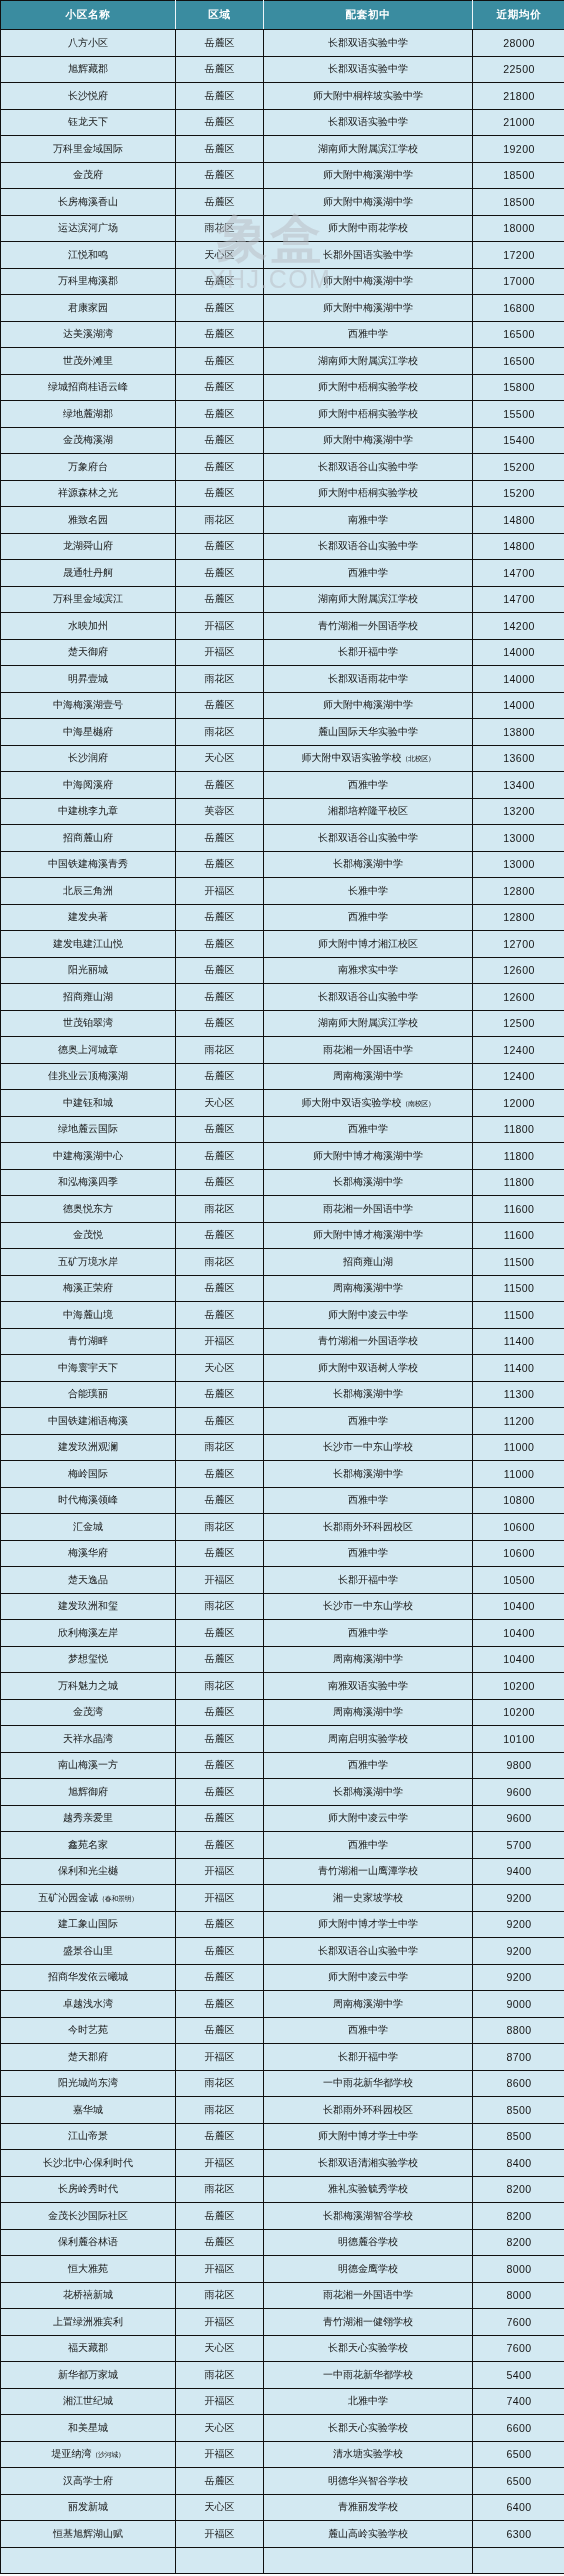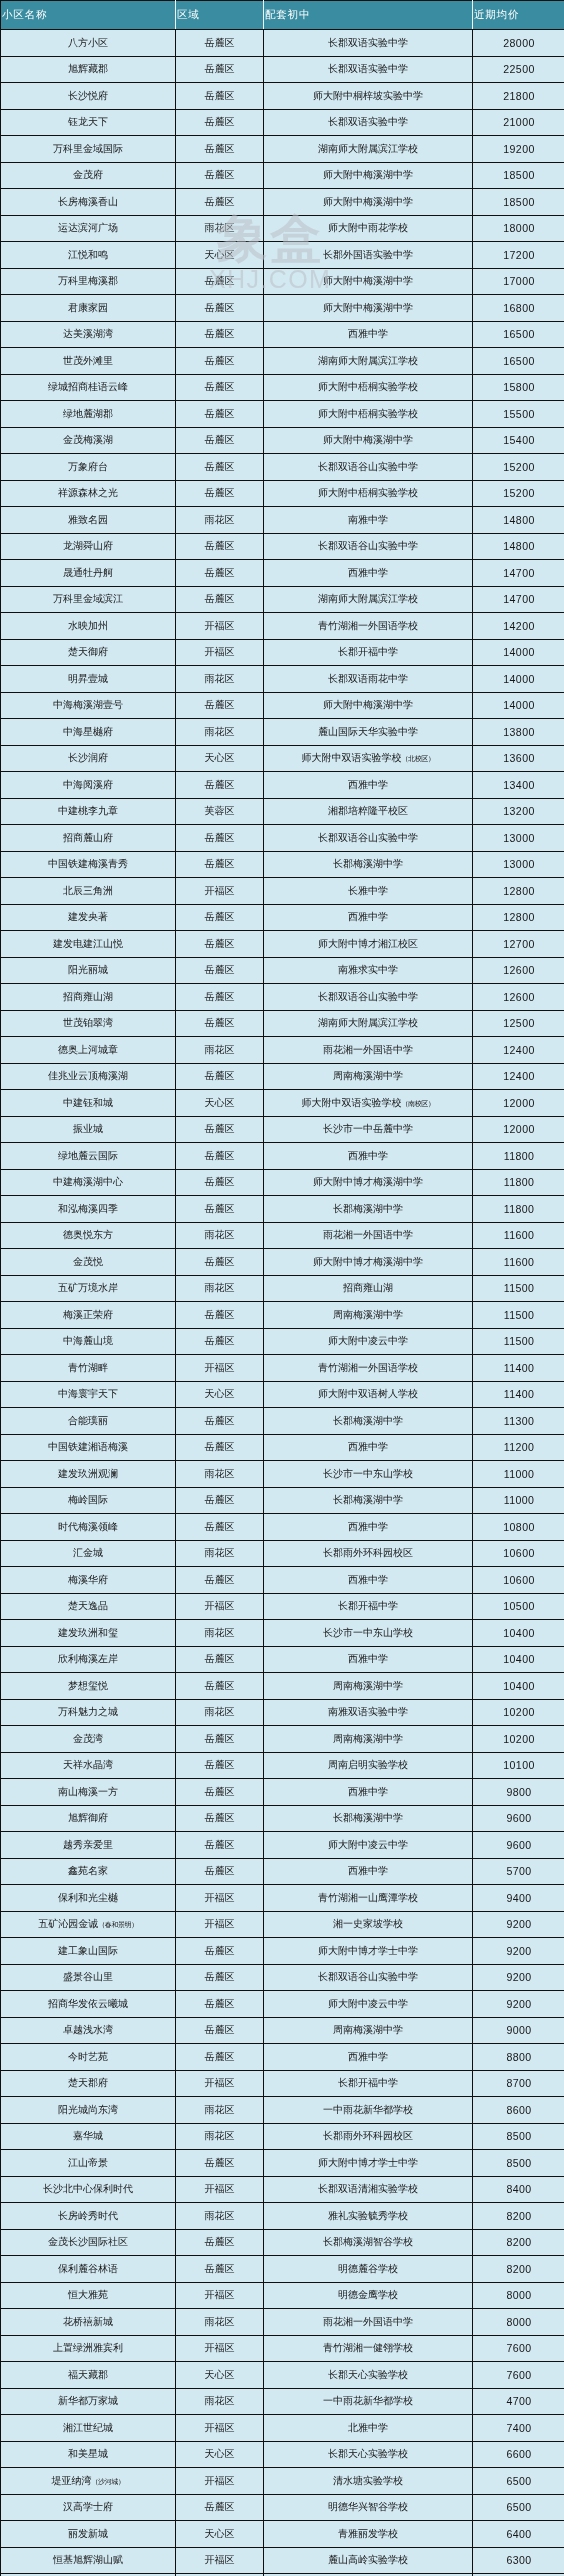--- a/index.html
+++ b/index.html
@@ -19,23 +19,23 @@
   }
   table.price-table col.c-name     { width: 175px; }
   table.price-table col.c-district { width: 88px; }
   table.price-table col.c-school   { width: 209px; }
   table.price-table col.c-price    { width: 93px; }
 
   th {
     background: var(--header-bg, #3a8ca0);
     color: var(--header-text, #ffffff);
     font-size: 10.6px;
-    font-weight: normal;
+    font-weight: bold;
     height: 26px;
-    text-align: left;
+    text-align: center;
     vertical-align: middle;
     border-top: 1.4px solid #101010;
     border-bottom: 1.4px solid #101010;
     border-left: 1.4px solid #ecf5f8;
     border-right: 1.4px solid #ecf5f8;
     letter-spacing: 0.7px;
   }
   th:first-child { border-left: 1.4px solid #101010; }
   th:last-child  { border-right: 1.4px solid #101010; }
 
@@ -333,26 +333,20 @@
           <td class="col-school"><span>周南梅溪湖中学</span></td>
           <td class="col-price"><span>12400</span></td>
         </tr>
         <tr>
           <td class="col-name"><span>中建钰和城</span></td>
           <td class="col-district"><span>天心区</span></td>
           <td class="col-school"><span>师大附中双语实验学校</span><span class="note">（南校区）</span></td>
           <td class="col-price"><span>12000</span></td>
         </tr>
         <tr>
-          <td class="col-name"><span>振业城</span></td>
-          <td class="col-district"><span>岳麓区</span></td>
-          <td class="col-school"><span>长沙市一中岳麓中学</span></td>
-          <td class="col-price"><span>12000</span></td>
-        </tr>
-        <tr>
           <td class="col-name"><span>绿地麓云国际</span></td>
           <td class="col-district"><span>岳麓区</span></td>
           <td class="col-school"><span>西雅中学</span></td>
           <td class="col-price"><span>11800</span></td>
         </tr>
         <tr>
           <td class="col-name"><span>中建梅溪湖中心</span></td>
           <td class="col-district"><span>岳麓区</span></td>
           <td class="col-school"><span>师大附中博才梅溪湖中学</span></td>
           <td class="col-price"><span>11800</span></td>
@@ -624,21 +618,21 @@
         <tr>
           <td class="col-name"><span>福天藏郡</span></td>
           <td class="col-district"><span>天心区</span></td>
           <td class="col-school"><span>长郡天心实验学校</span></td>
           <td class="col-price"><span>7600</span></td>
         </tr>
         <tr>
           <td class="col-name"><span>新华都万家城</span></td>
           <td class="col-district"><span>雨花区</span></td>
           <td class="col-school"><span>一中雨花新华都学校</span></td>
-          <td class="col-price"><span>4700</span></td>
+          <td class="col-price"><span>5400</span></td>
         </tr>
         <tr>
           <td class="col-name"><span>湘江世纪城</span></td>
           <td class="col-district"><span>开福区</span></td>
           <td class="col-school"><span>北雅中学</span></td>
           <td class="col-price"><span>7400</span></td>
         </tr>
         <tr>
           <td class="col-name"><span>和美星城</span></td>
           <td class="col-district"><span>天心区</span></td>

